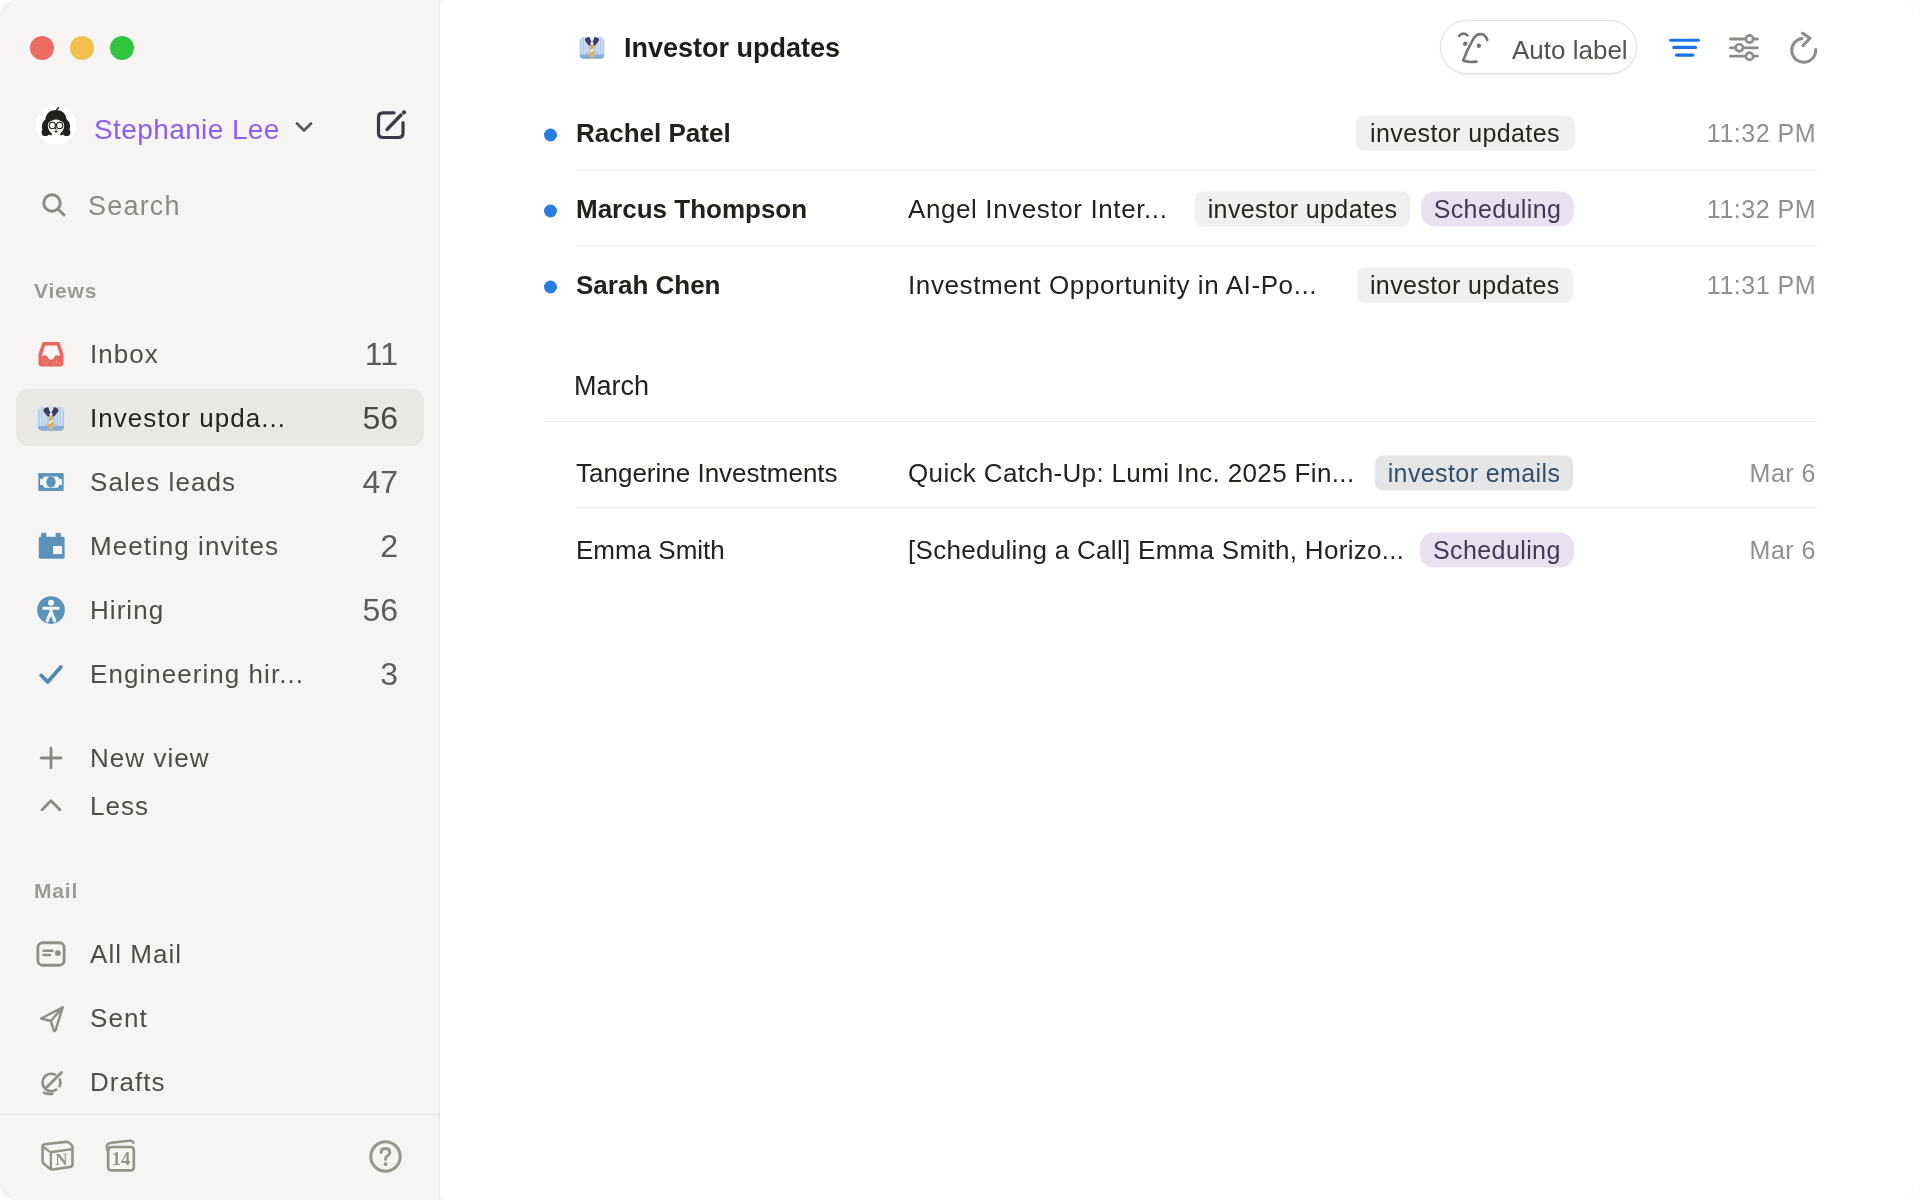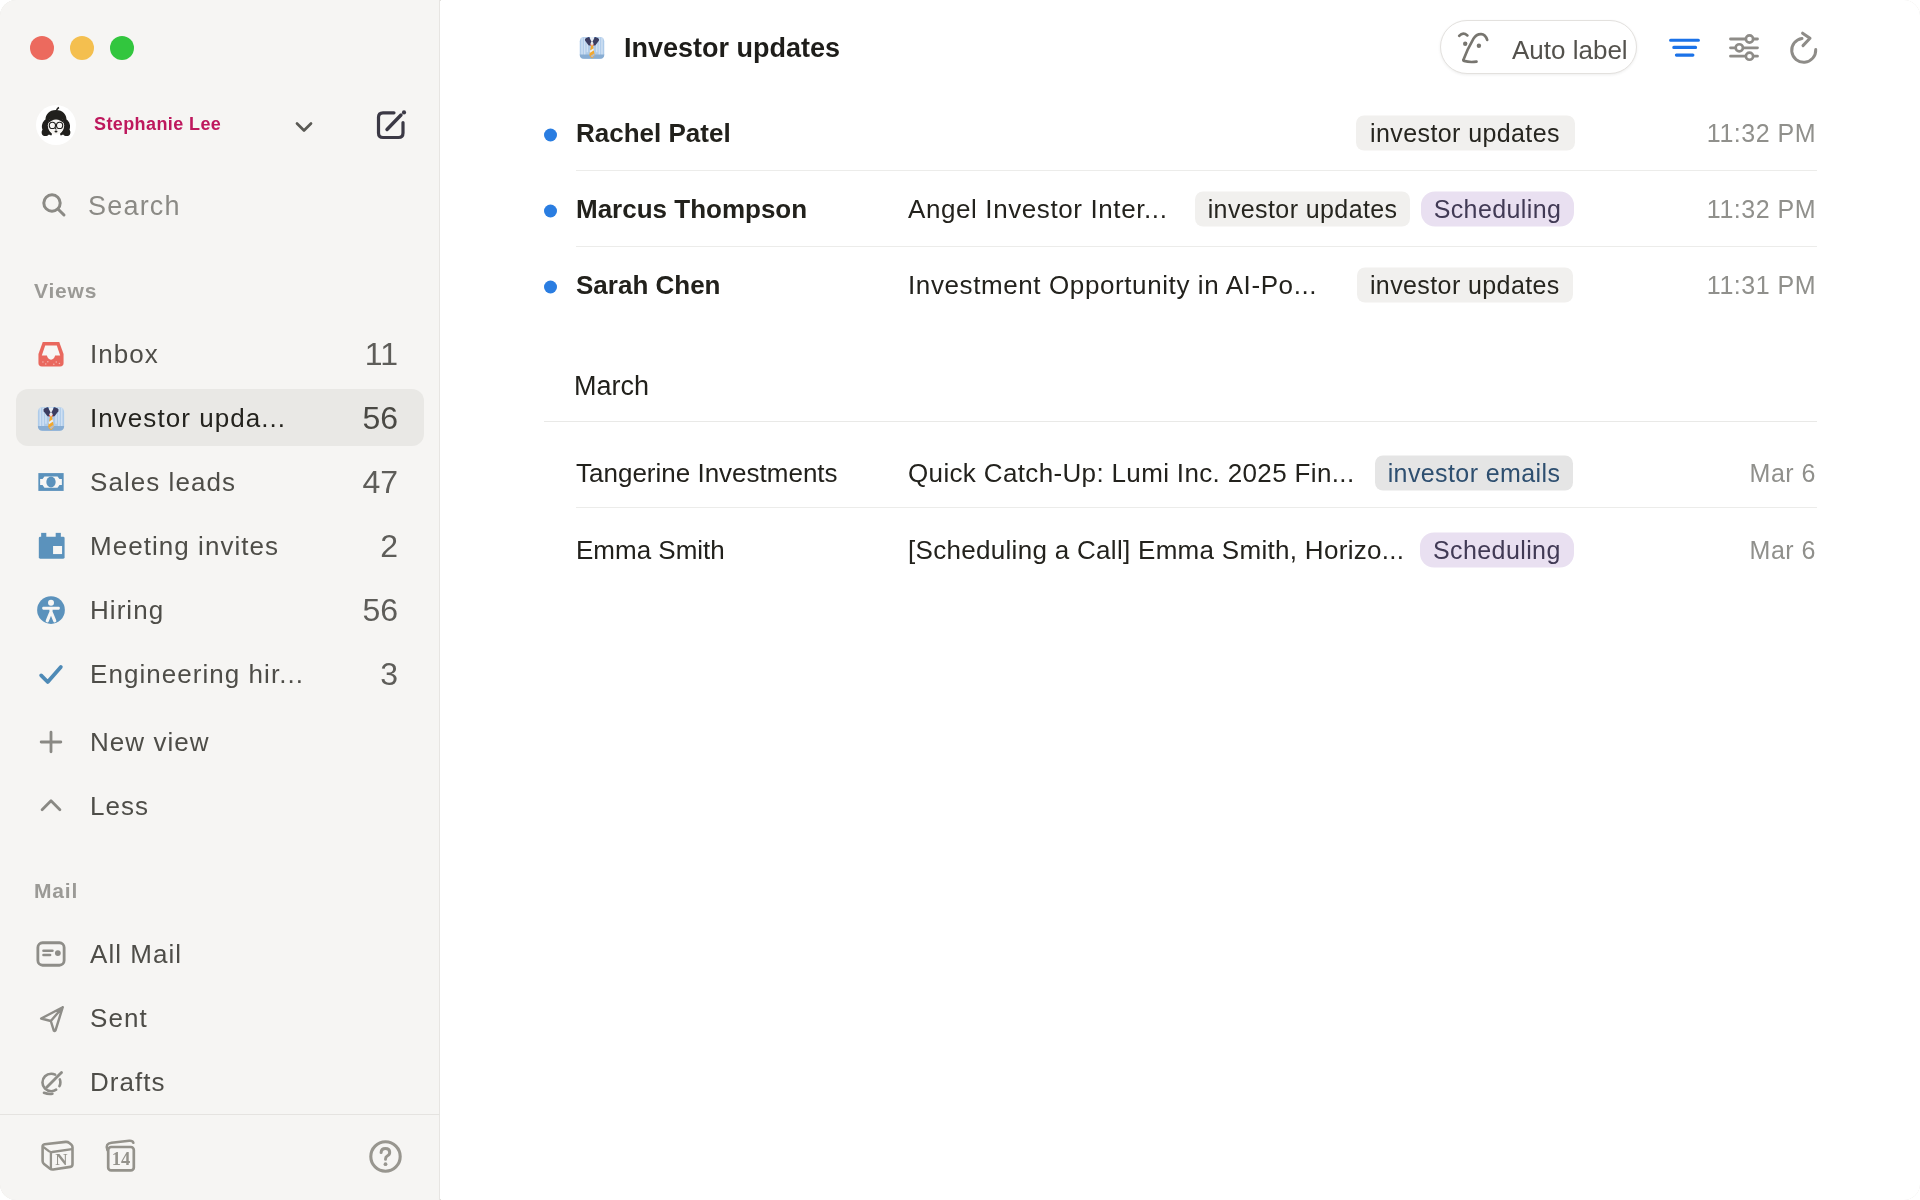--- a/index.html
+++ b/index.html
@@ -45,21 +45,21 @@
         <ellipse cx="20" cy="20.6" rx="8.2" ry="9" fill="#f7f5f2"></ellipse>
         <path d="M11.6,18.6 Q13.2,11.6 20,10.2 Q26.8,11.6 28.4,18.6 Q24.4,14.6 20,14.4 Q15.6,14.6 11.6,18.6 Z" fill="#21201d"></path>
         <circle cx="16.4" cy="20.4" r="3.1" fill="none" stroke="#21201d" stroke-width="1.1"></circle>
         <circle cx="23.6" cy="20.4" r="3.1" fill="none" stroke="#21201d" stroke-width="1.1"></circle>
         <path d="M19.3,19.8 L20.7,19.8" stroke="#21201d" stroke-width="1.1"></path>
         <path d="M19.7,22.3 L19.4,24 L20.5,24.2" stroke="#21201d" stroke-width="0.9" fill="none"></path>
         <ellipse cx="20" cy="26.6" rx="1.5" ry="1" fill="#21201d"></ellipse>
         <path d="M20.5,5.5 C21,4 22,3 23,2.5" stroke="#21201d" stroke-width="1.4" fill="none"></path>
       </svg>
     </div>
-    <div class="abs" style="left:94px; top:114px; font-size:18px; letter-spacing:0.4px; font-weight:700; color:#be185d;">Stephanie Lee</div>
+    <div class="abs" style="left:94px; top:114px; font-size:28px; letter-spacing:0.4px; font-weight:400; color:#8b5cf6;">Stephanie Lee</div>
     <svg class="abs" style="left:295px; top:120px;" width="18" height="14" viewBox="0 0 18 14">
       <path d="M2,3.5 L9,10.5 L16,3.5" fill="none" stroke="#5a5954" stroke-width="2.7" stroke-linecap="round" stroke-linejoin="round"></path>
     </svg>
 
     <svg class="abs" style="left:374px; top:108px;" width="34" height="34" viewBox="0 0 34 34">
       <path d="M20,4.8 H9 Q4.5,4.8 4.5,9.3 V25 Q4.5,29.5 9,29.5 H24.5 Q29,29.5 29,25 V14.5" fill="none" stroke="#3b3945" stroke-width="3.2" stroke-linecap="round"></path>
       <path d="M13,21.5 L27,7" stroke="#3b3945" stroke-width="3.4" stroke-linecap="round"></path>
       <path d="M12.2,22.4 L13.5,19.6 L15.3,21.4 Z" fill="#3b3945"></path>
       <circle cx="30" cy="4.4" r="2.1" fill="#3b3945"></circle>
     </svg>
@@ -143,21 +143,21 @@
     </div>
 
     <div class="srow" style="top:646px;">
       <svg class="ic30" viewBox="0 0 32 32">
         <path d="M5.5,17.5 L12.5,24.5 L26.5,8.5" fill="none" stroke="#4e8ab6" stroke-width="4" stroke-linecap="round" stroke-linejoin="round"></path>
       </svg>
       <div class="itxt vc">Engineering hir...</div>
       <div class="cnt vc">3</div>
     </div>
 
-    <div class="srow" style="top:714px;">
+    <div class="srow" style="top:730px;">
       <svg class="ic30" viewBox="0 0 32 32">
         <path d="M16,5.5 V26.5 M5.5,16 H26.5" stroke="#8a8984" stroke-width="3" stroke-linecap="round"></path>
       </svg>
       <div class="itxt vc">New view</div>
     </div>
 
     <div class="srow" style="top:778px;">
       <svg class="ic30" viewBox="0 0 32 32">
         <path d="M6.5,20 L16,10.5 L25.5,20" fill="none" stroke="#8a8984" stroke-width="3" stroke-linecap="round" stroke-linejoin="round"></path>
       </svg>

